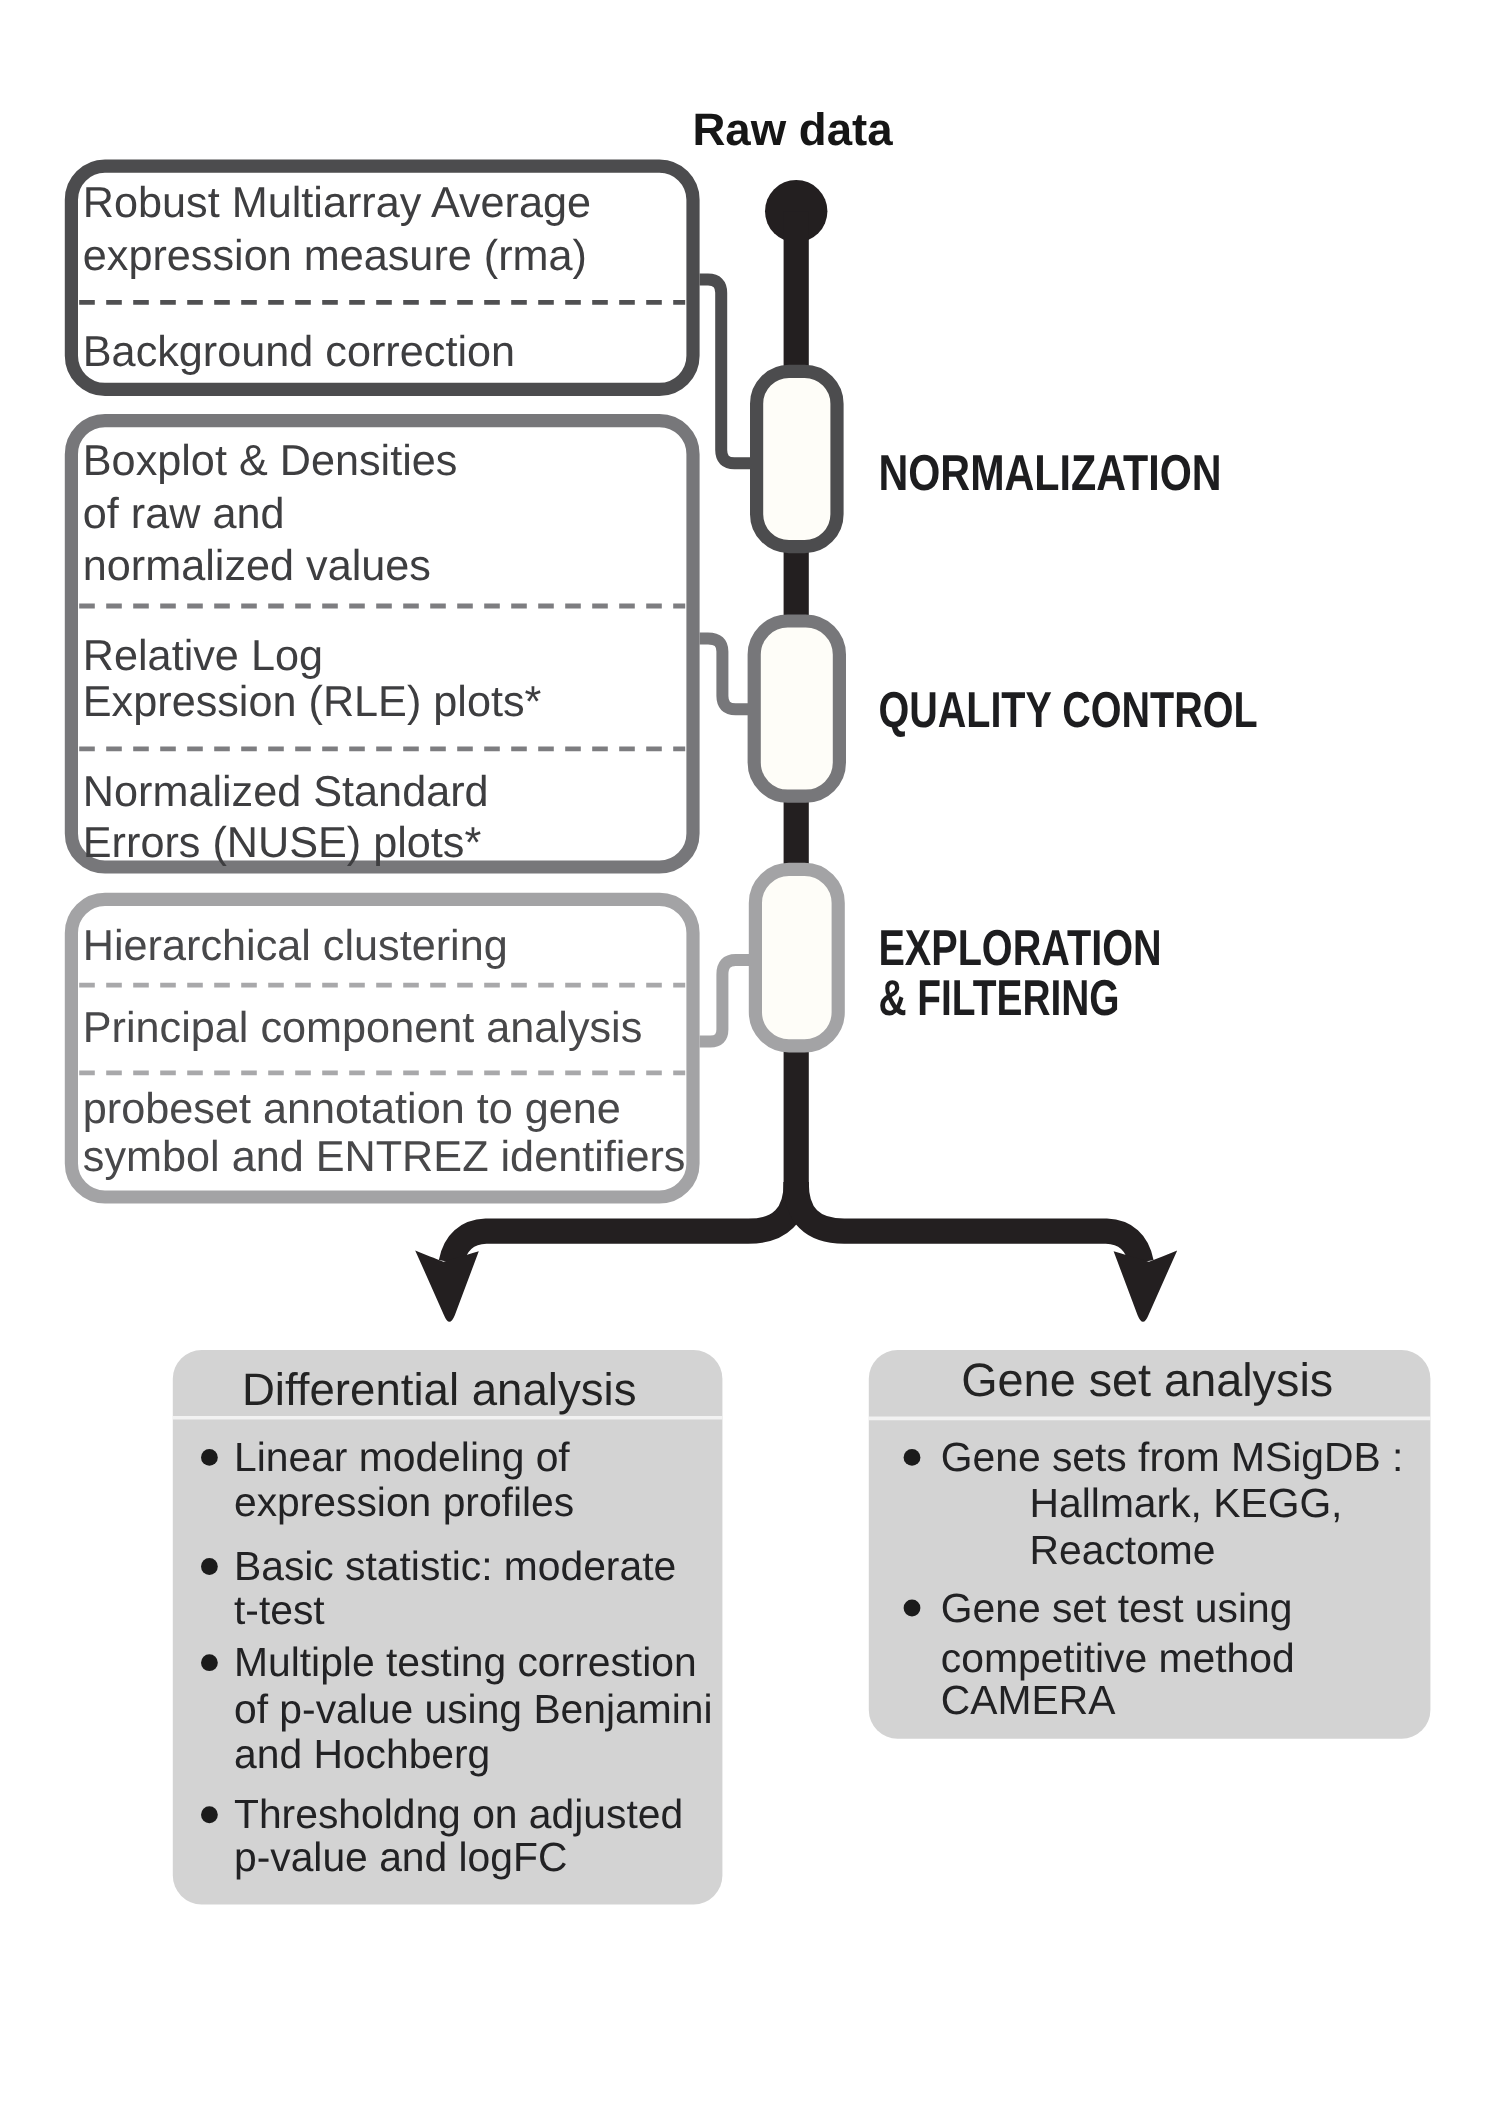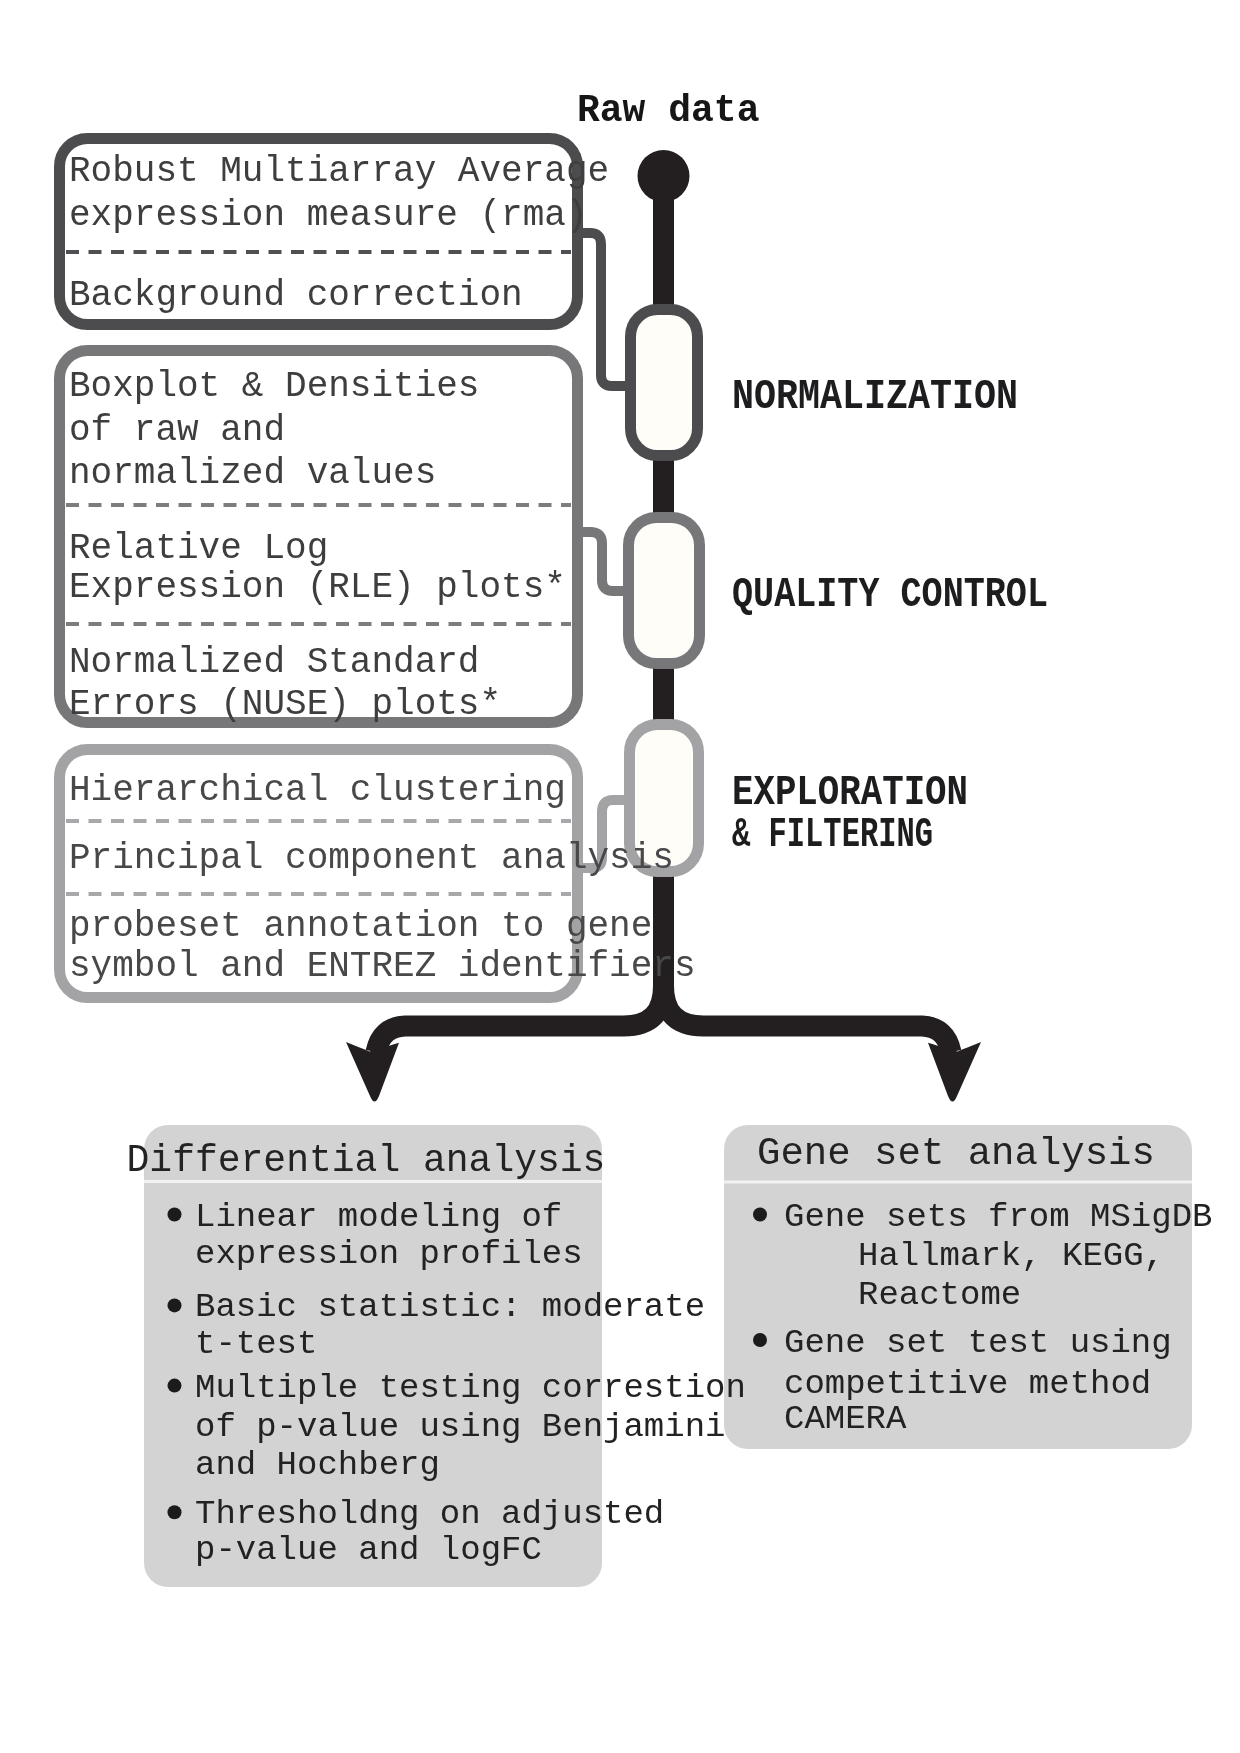--- a/index.html
+++ b/index.html
@@ -1,17 +1,17 @@
 <!DOCTYPE html>
 <html><head>
 <meta charset="utf-8">
 <style>
   html,body{margin:0;padding:0;background:#ffffff;}
   #page{position:relative;width:1240px;height:1753px;background:#ffffff;overflow:hidden;
-        font-family:Liberation Mono, monospace;}
+        font-family:Liberation Sans, sans-serif;}
   svg{position:absolute;left:0;top:0;}
 </style>
 </head>
 <body>
 <div id="page">
 <svg width="1240" height="1753" viewBox="0 0 1240 1753">
 
   <circle cx="663.5" cy="176" r="26" fill="#231f20"></circle>
   <line x1="663.5" y1="176" x2="663.5" y2="1005" stroke="#231f20" stroke-width="21"></line>
 

